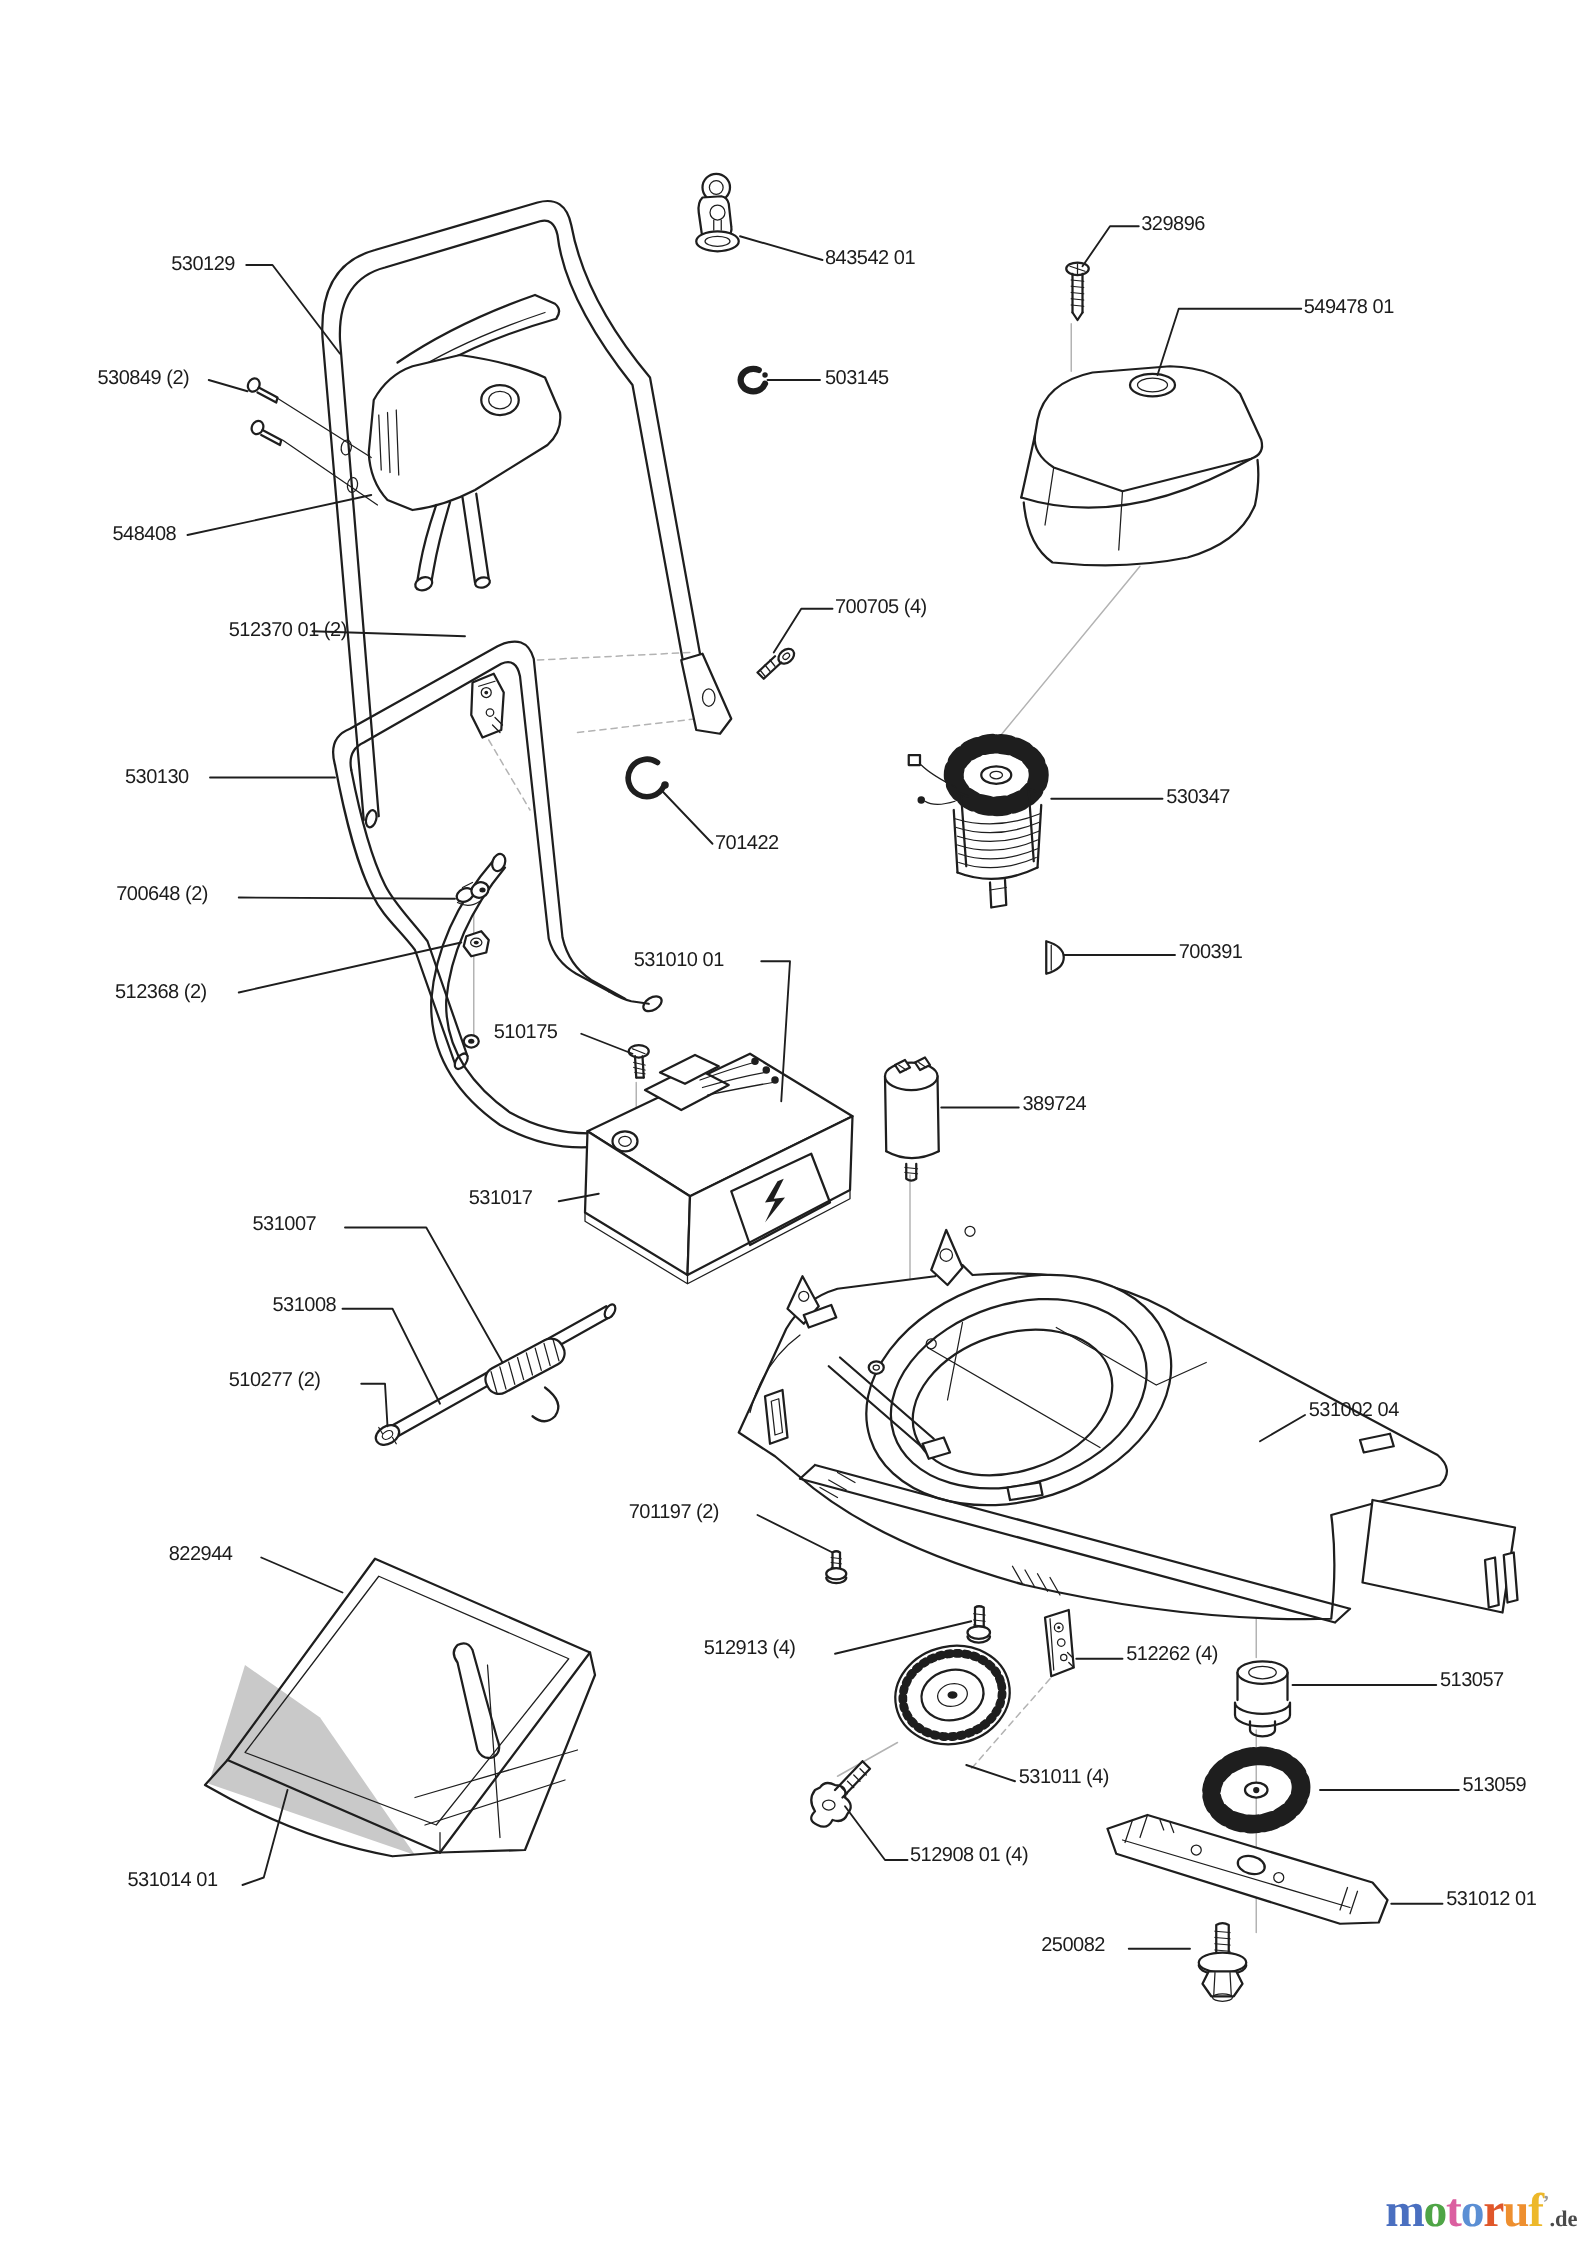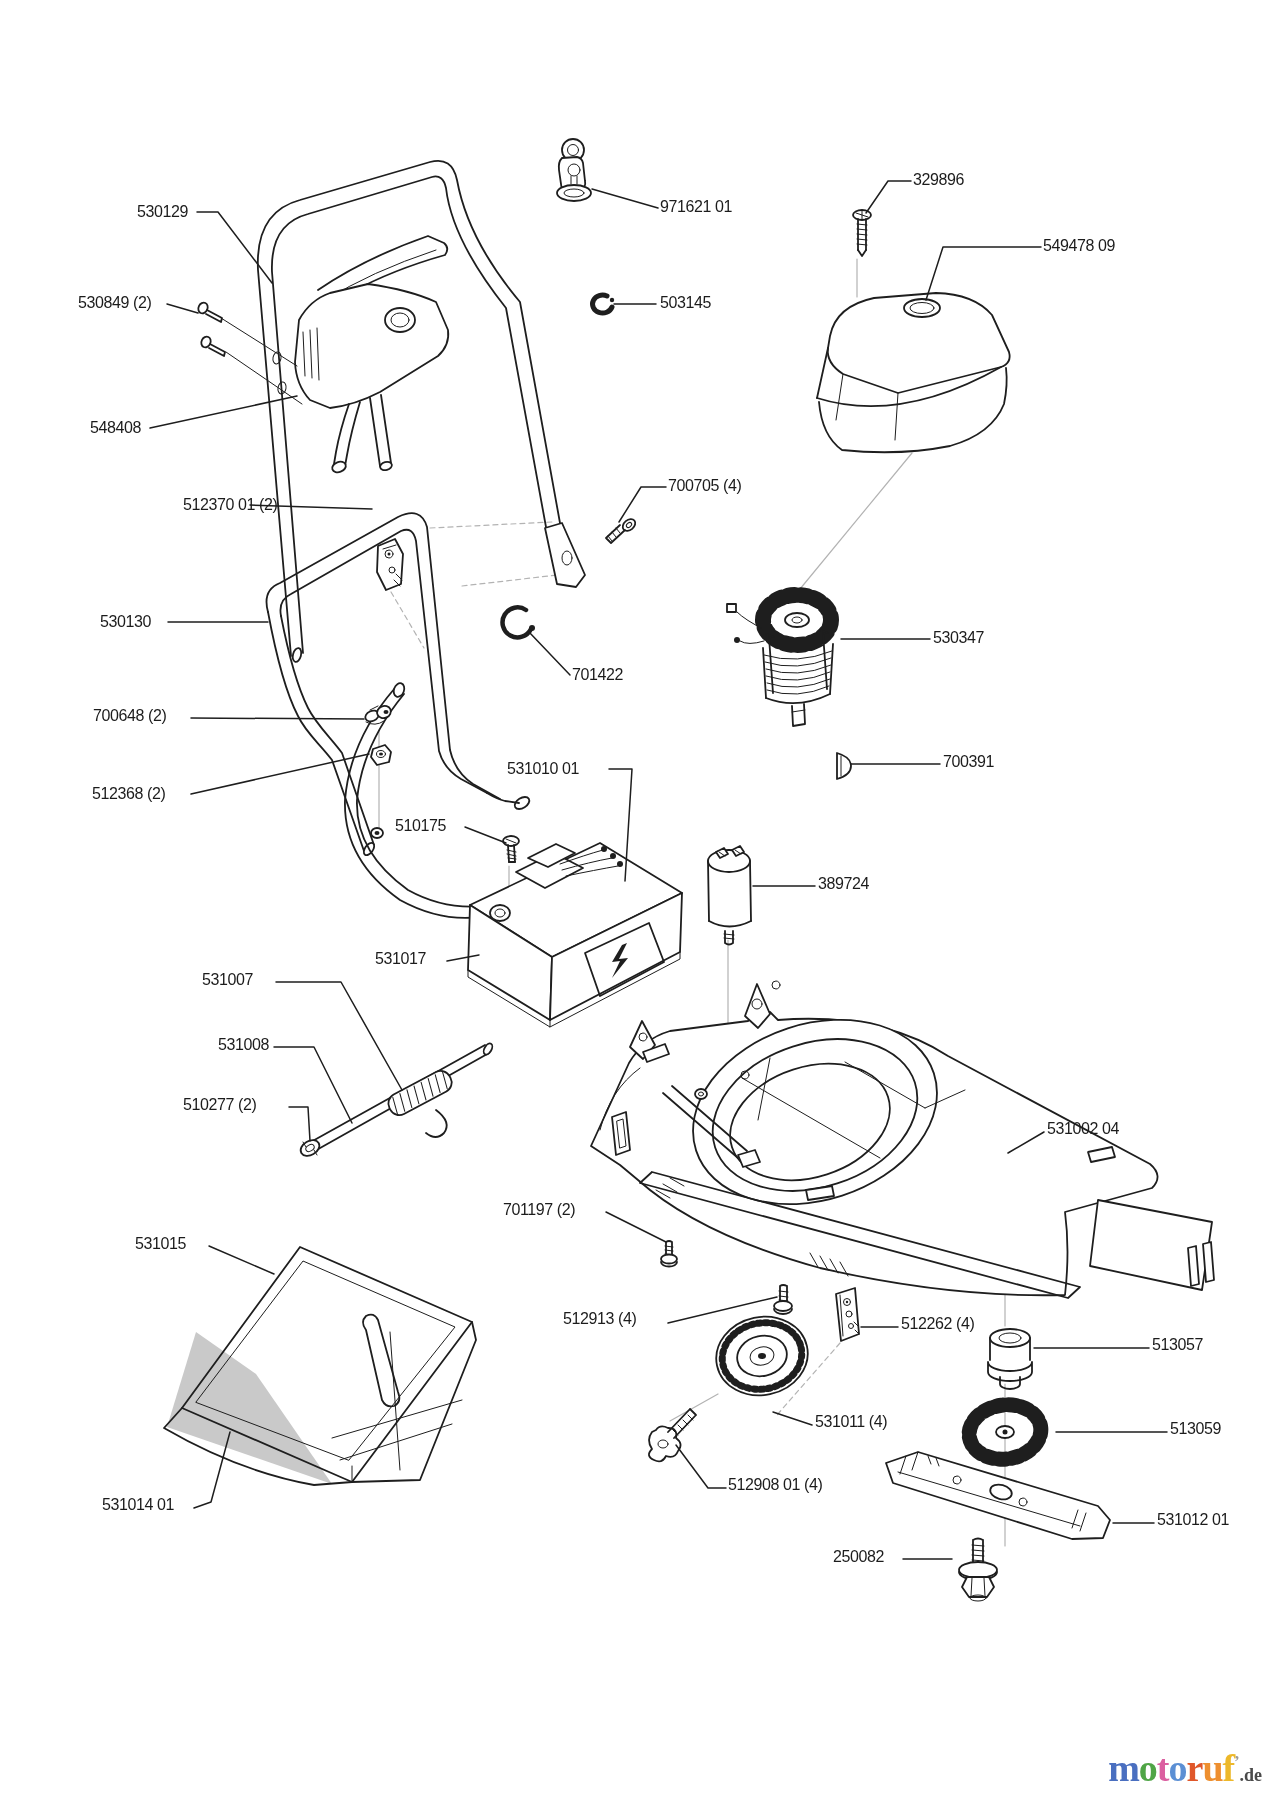--- a/index.html
+++ b/index.html
@@ -391,41 +391,41 @@
     <path class="leader" d="M903,1559 L952,1559"></path>
     <path class="leader" d="M194,1508 L211,1502 L230,1432"></path>
   </g>
 </svg>
 
   <div id="labels-layer">
       <div class="part-label" style="left: 137px; top: 201px;">530129</div>
       <div class="part-label" style="left: 78px; top: 292px;">530849 (2)</div>
       <div class="part-label" style="left: 90px; top: 417px;">548408</div>
       <div class="part-label" style="left: 137px; top: 494px; margin-left: 46px;">512370 01 (2)</div>
-      <div class="part-label" style="left: 660px; top: 196px;">971621 01</div>
+      <div class="part-label" style="left: 660px; top: 196px;">843542 01</div>
       <div class="part-label" style="left: 660px; top: 292px;">503145</div>
       <div class="part-label" style="left: 913px; top: 169px;">329896</div>
-      <div class="part-label" style="left: 1043px; top: 235px;">549478 09</div>
+      <div class="part-label" style="left: 1043px; top: 235px;">549478 01</div>
       <div class="part-label" style="left: 668px; top: 475px;">700705 (4)</div>
       <div class="part-label" style="left: 100px; top: 611px;">530130</div>
       <div class="part-label" style="left: 572px; top: 664px;">701422</div>
       <div class="part-label" style="left: 933px; top: 627px;">530347</div>
       <div class="part-label" style="left: 943px; top: 751px;">700391</div>
       <div class="part-label" style="left: 93px; top: 705px;">700648 (2)</div>
       <div class="part-label" style="left: 92px; top: 783px;">512368 (2)</div>
       <div class="part-label" style="left: 395px; top: 815px;">510175</div>
       <div class="part-label" style="left: 507px; top: 758px;">531010 01</div>
       <div class="part-label" style="left: 375px; top: 948px;">531017</div>
       <div class="part-label" style="left: 818px; top: 873px;">389724</div>
       <div class="part-label" style="left: 202px; top: 969px;">531007</div>
       <div class="part-label" style="left: 198px; top: 1034px; margin-left: 20px;">531008</div>
       <div class="part-label" style="left: 183px; top: 1094px;">510277 (2)</div>
       <div class="part-label" style="left: 1047px; top: 1118px;">531002 04</div>
       <div class="part-label" style="left: 503px; top: 1199px;">701197 (2)</div>
-      <div class="part-label" style="left: 135px; top: 1233px;">531015</div>
+      <div class="part-label" style="left: 135px; top: 1233px;">822944</div>
       <div class="part-label" style="left: 563px; top: 1308px;">512913 (4)</div>
       <div class="part-label" style="left: 901px; top: 1313px;">512262 (4)</div>
       <div class="part-label" style="left: 1152px; top: 1334px;">513057</div>
       <div class="part-label" style="left: 815px; top: 1411px;">531011 (4)</div>
       <div class="part-label" style="left: 1170px; top: 1418px;">513059</div>
       <div class="part-label" style="left: 728px; top: 1474px;">512908 01 (4)</div>
       <div class="part-label" style="left: 1157px; top: 1509px;">531012 01</div>
       <div class="part-label" style="left: 833px; top: 1546px;">250082</div>
       <div class="part-label" style="left: 102px; top: 1494px;">531014 01</div>
     </div>

